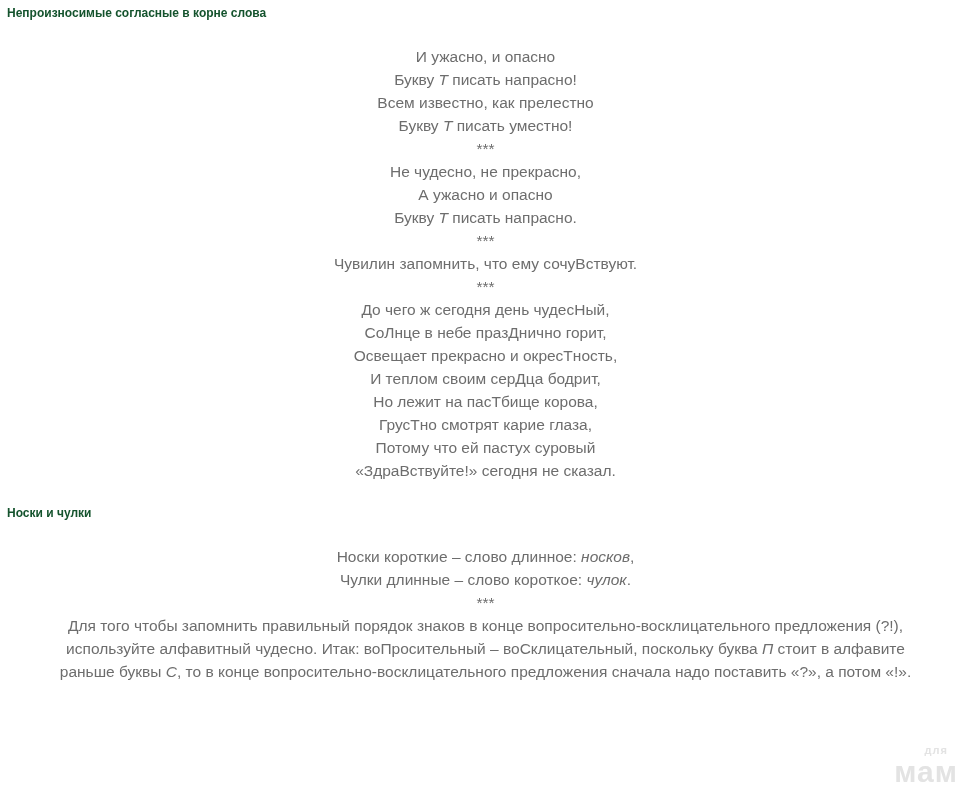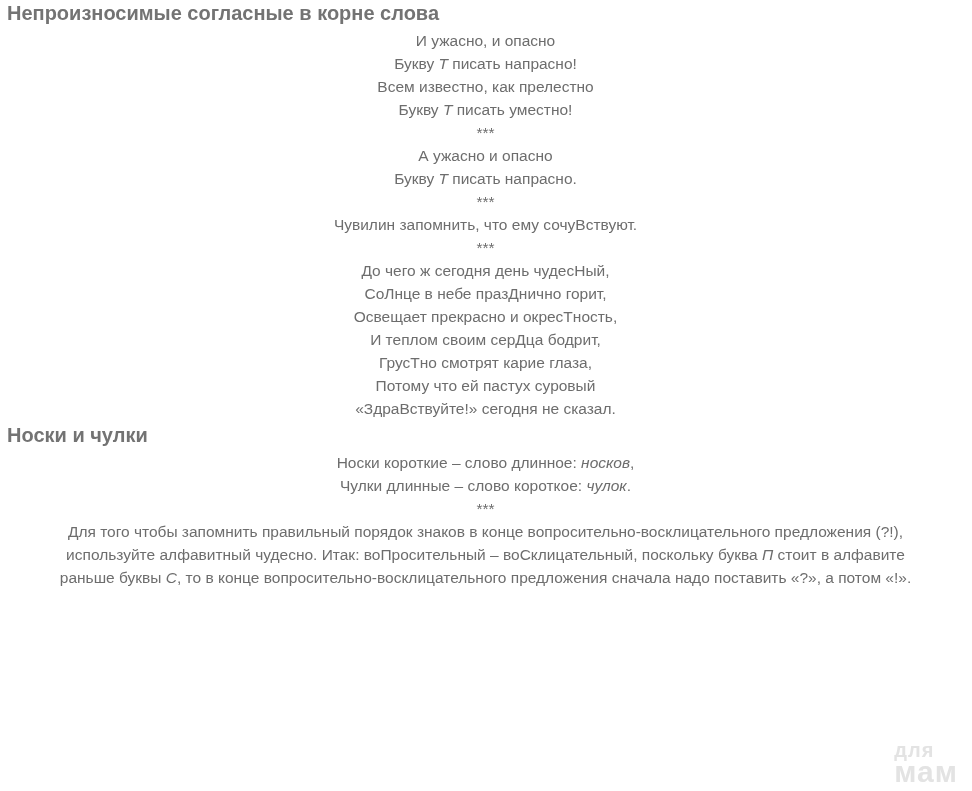--- a/index.html
+++ b/index.html
@@ -12,25 +12,25 @@
     position: relative;
     overflow: hidden;
     background: #ffffff;
     font-family: "Liberation Sans", sans-serif;
     color: #6d6d6d;
   }
   .article {
     padding: 2px 8px 0 7px;
   }
   .section-heading {
-    color: #737373;
-    font-size: 20px;
+    color: #14532d;
+    font-size: 12px;
     font-weight: bold;
     line-height: 23px;
-    margin: 4px 0;
+    margin: 20px 0;
   }
   .section-heading.first {
     margin-top: 0;
   }
   .text-block {
     margin: 0;
   }
   .text-line {
     font-size: 15.5px;
     line-height: 23px;
@@ -42,52 +42,54 @@
   }
   .watermark {
     position: absolute;
     right: 14px;
     bottom: 5px;
     color: #e3e3e3;
     font-weight: bold;
     user-select: none;
   }
   .wm-small {
-    font-size: 20px;
+    font-size: 11px;
     line-height: 16px;
-    text-align: left;
+    text-align: right;
     padding-right: 10px;
     letter-spacing: 1px;
   }
   .wm-big {
     font-size: 30px;
     line-height: 28px;
     letter-spacing: 1px;
   }
 </style>
 </head>
 <body>
 
 <main class="article">
     <h2 class="section-heading first">Непроизносимые согласные в корне слова</h2>
     <div class="text-block">
       <div class="text-line"><span>И ужасно, и опасно</span></div>
       <div class="text-line"><span>Букву </span><em>Т</em><span> писать напрасно!</span></div>
       <div class="text-line"><span>Всем известно, как прелестно</span></div>
       <div class="text-line"><span>Букву </span><em>Т</em><span> писать уместно!</span></div>
       <div class="text-line"><span>***</span></div>
+      <div class="text-line"><span>Не чудесно, не прекрасно,</span></div>
       <div class="text-line"><span>А ужасно и опасно</span></div>
       <div class="text-line"><span>Букву </span><em>Т</em><span> писать напрасно.</span></div>
       <div class="text-line"><span>***</span></div>
       <div class="text-line"><span>Чувилин запомнить, что ему сочуВствуют.</span></div>
       <div class="text-line"><span>***</span></div>
       <div class="text-line"><span>До чего ж сегодня день чудесНый,</span></div>
       <div class="text-line"><span>СоЛнце в небе празДнично горит,</span></div>
       <div class="text-line"><span>Освещает прекрасно и окресТность,</span></div>
       <div class="text-line"><span>И теплом своим серДца бодрит,</span></div>
+      <div class="text-line"><span>Но лежит на пасТбище корова,</span></div>
       <div class="text-line"><span>ГрусТно смотрят карие глаза,</span></div>
       <div class="text-line"><span>Потому что ей пастух суровый</span></div>
       <div class="text-line"><span>«ЗдраВствуйте!» сегодня не сказал.</span></div>
     </div>
     <h2 class="section-heading">Носки и чулки</h2>
     <div class="text-block">
       <div class="text-line"><span>Носки короткие – слово длинное: </span><em>носков</em><span>,</span></div>
       <div class="text-line"><span>Чулки длинные – слово короткое: </span><em>чулок</em><span>.</span></div>
       <div class="text-line"><span>***</span></div>
     </div>

